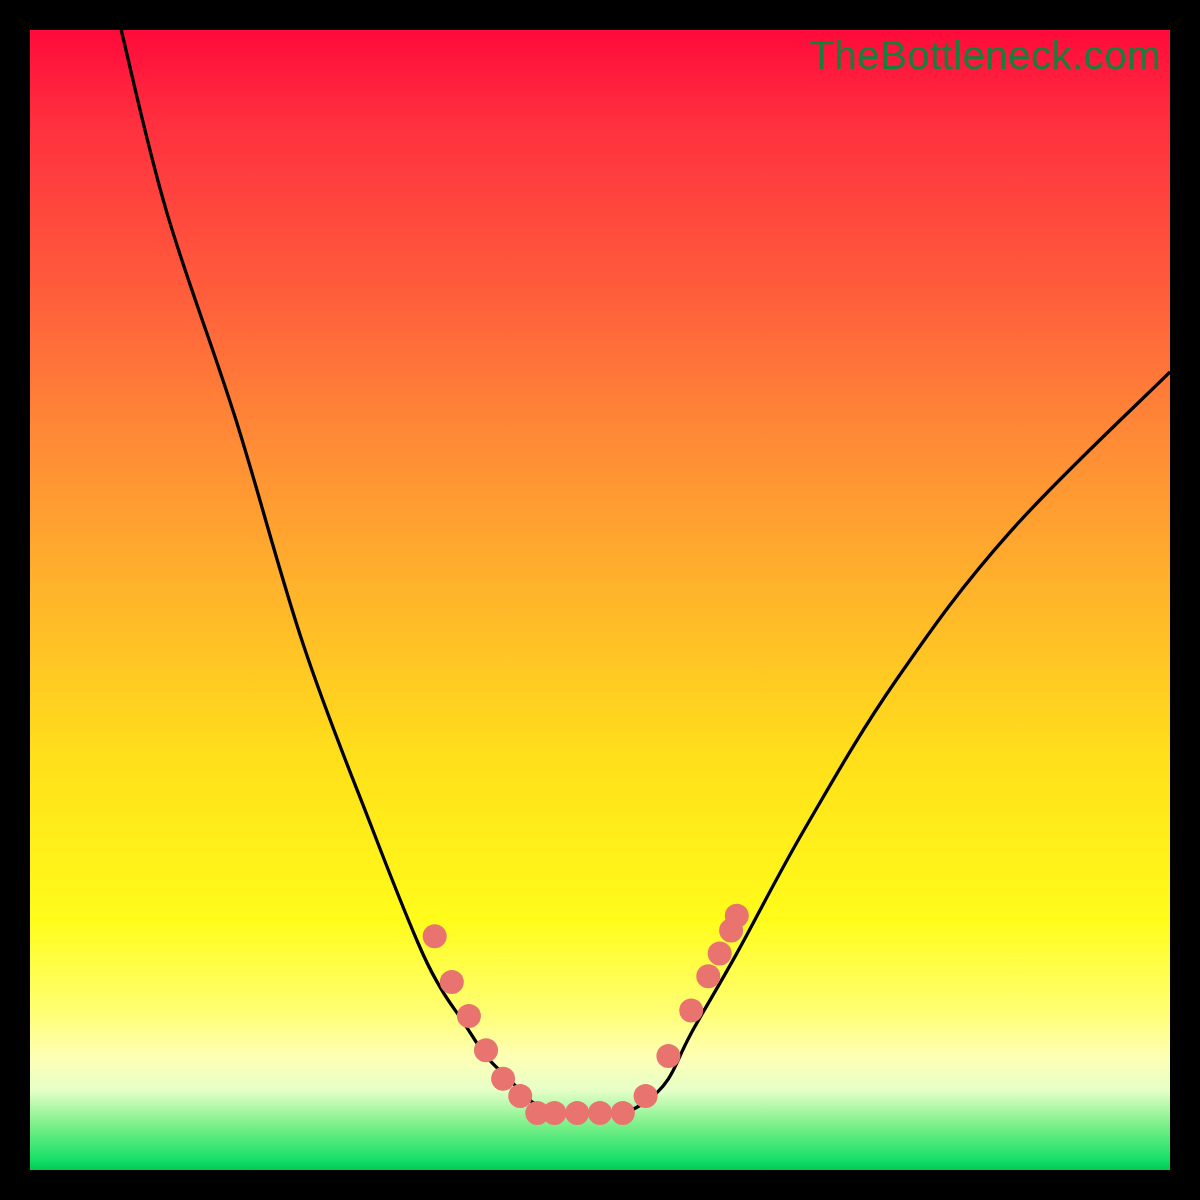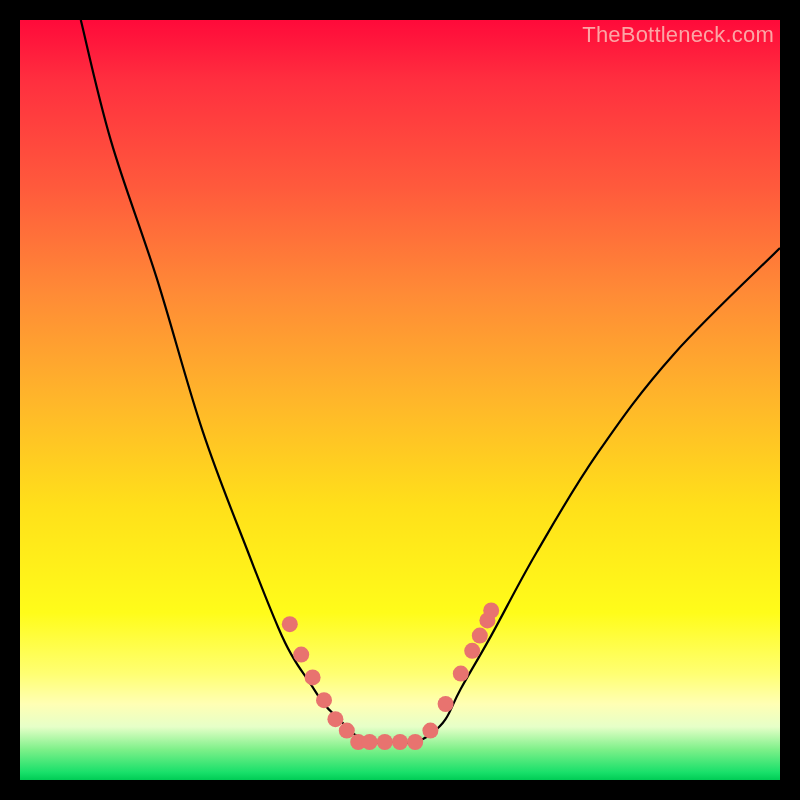--- a/index.html
+++ b/index.html
@@ -31,22 +31,22 @@
       #e6ffc8 93%,
       #7df089 96%,
       #18e06a 99%,
       #00cc55 100%
     );
   }
   .watermark {
     position: absolute;
     top: 22px;
     right: 26px;
-    color: #fca5a5;
-    font-size: 22px;
+    color: #15803d;
+    font-size: 27px;
     letter-spacing: 0.2px;
     font-weight: 500;
     user-select: none;
   }
   svg.overlay {
     position: absolute;
     left: 20px;
     top: 20px;
     width: 760px;
     height: 760px;

